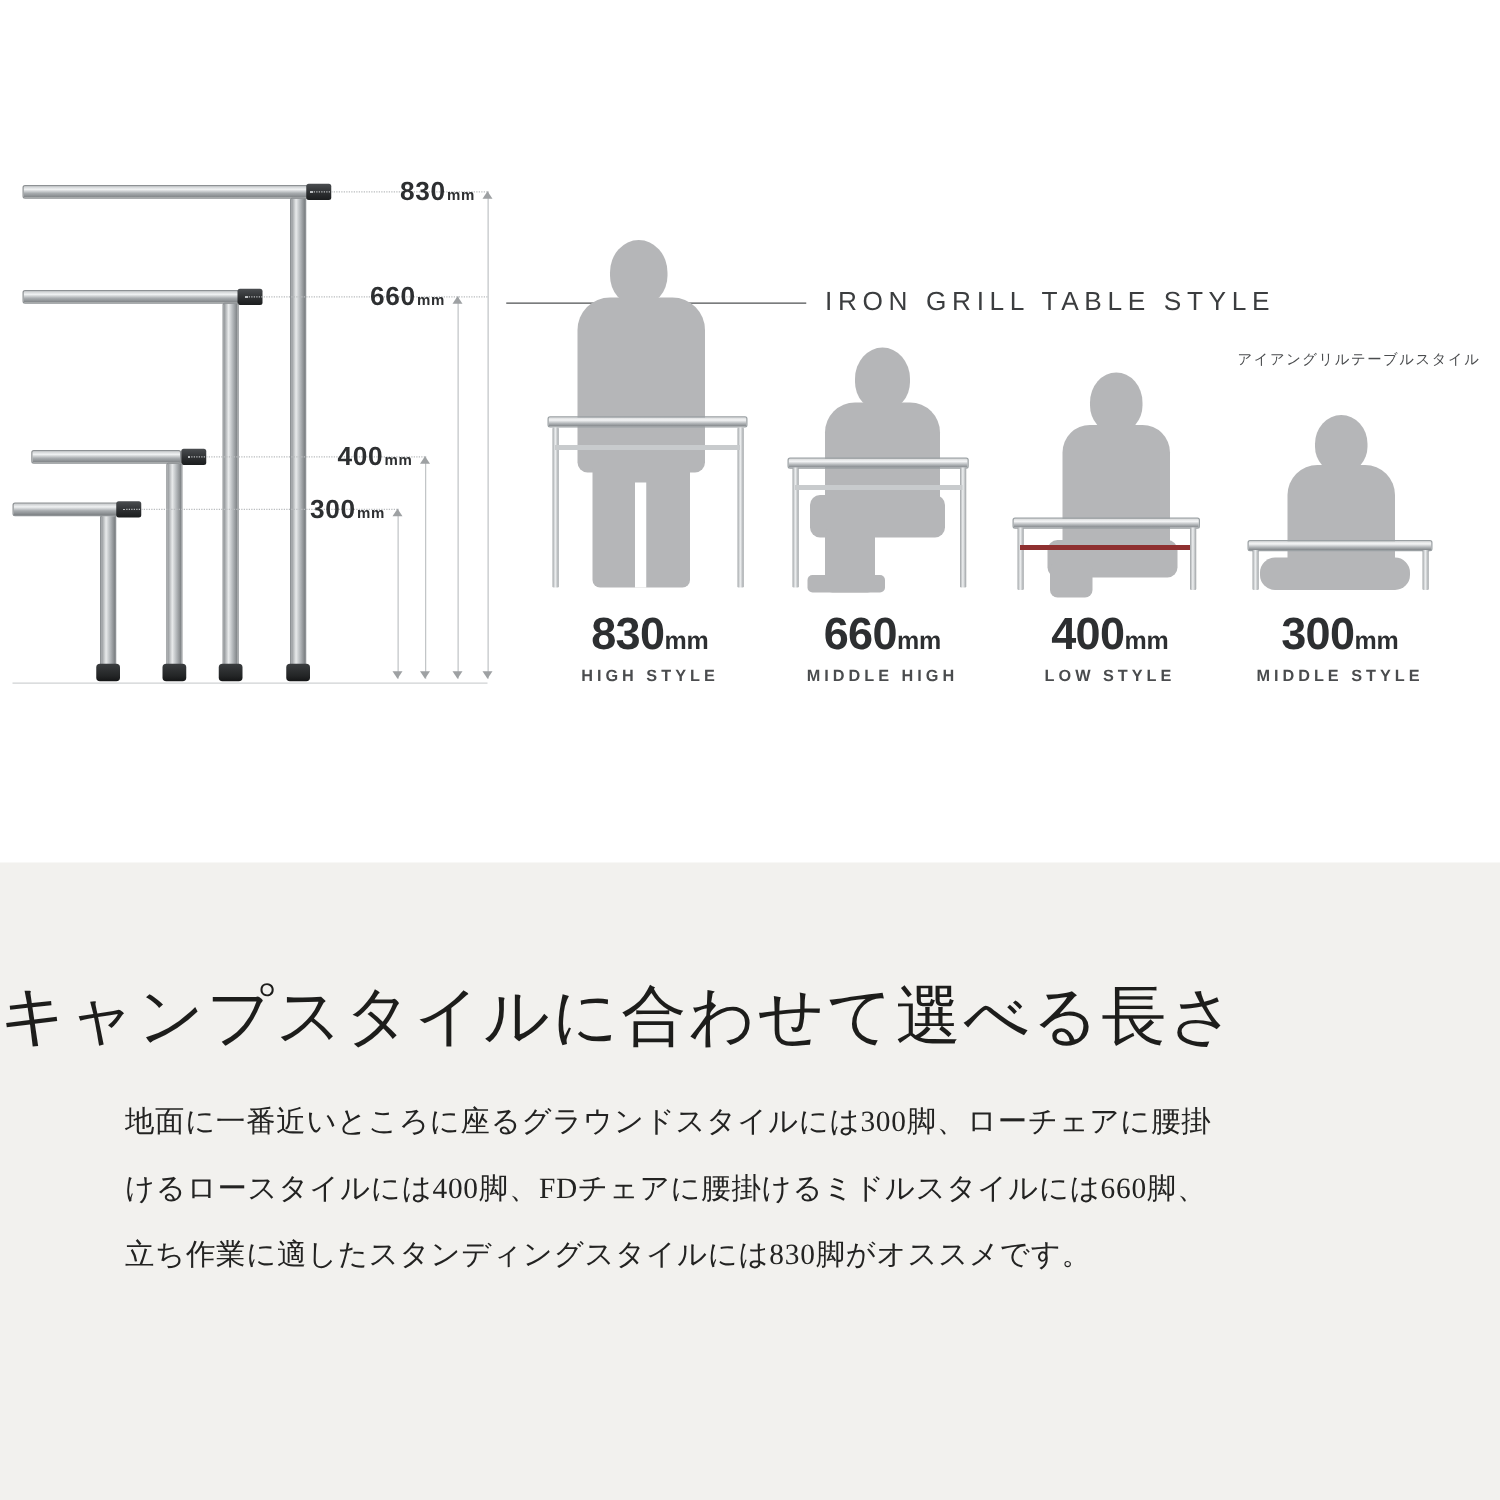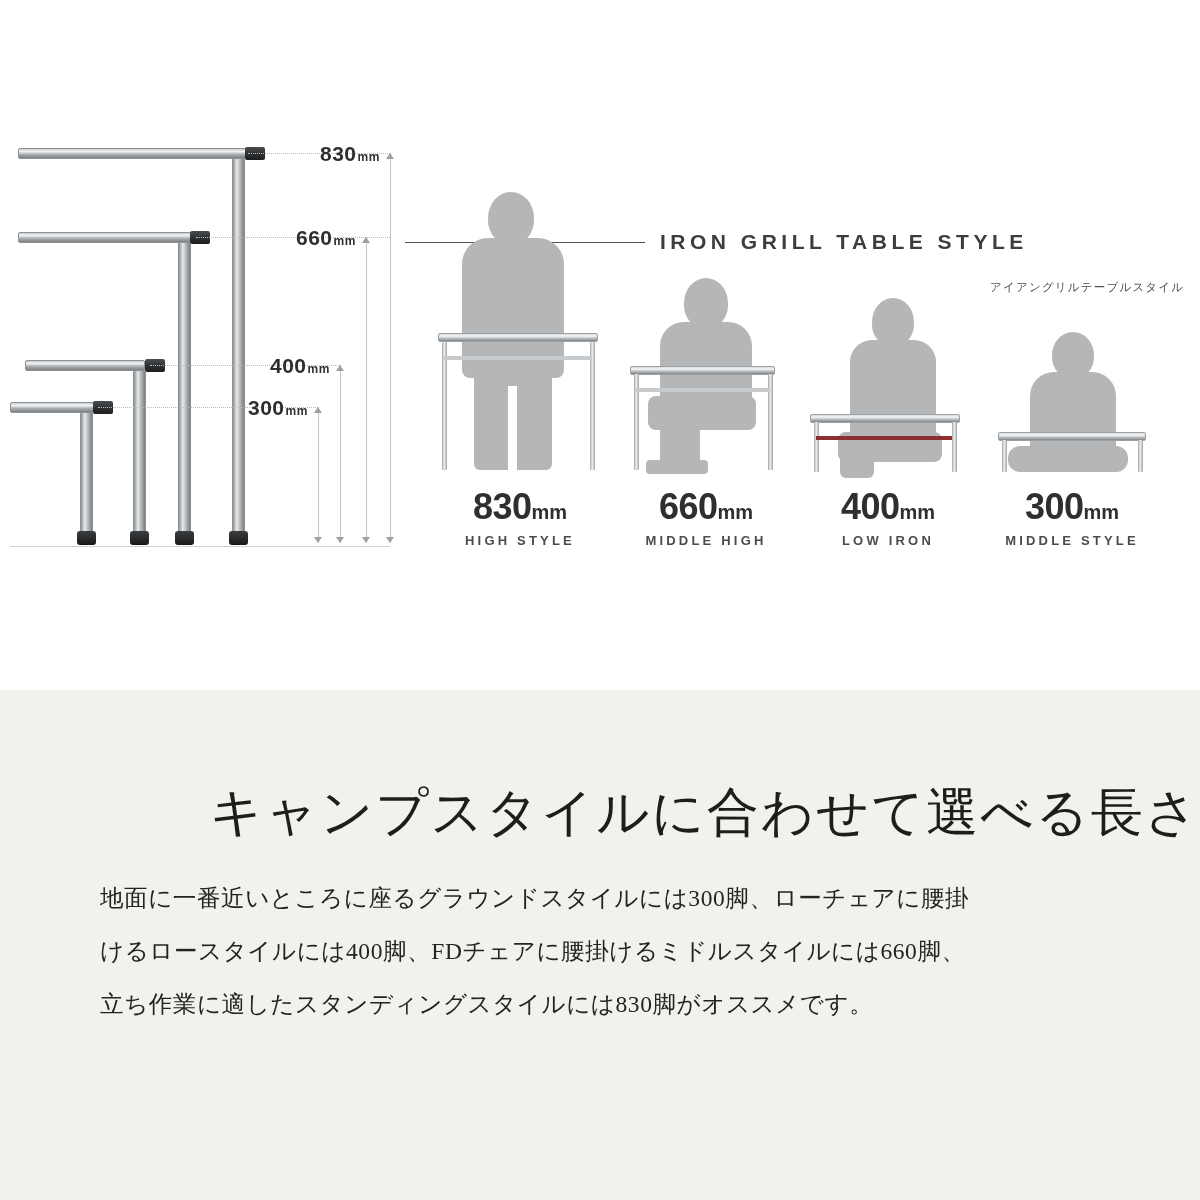--- a/index.html
+++ b/index.html
@@ -40,41 +40,41 @@
   .dimlabel{position:absolute;color:#2d2f31;font-weight:700;letter-spacing:.5px;white-space:nowrap;}
   .dimlabel .num{font-size:21px;}
   .dimlabel .unit{font-size:12px;font-weight:700;margin-left:1px;}
 
   .baseline{position:absolute;border-top:1px solid #cfd2d4;}
 
   
   .scene{position:absolute;left:420px;top:150px;width:780px;height:440px;}
 
   .title-rule{position:absolute;left:-15px;top:92px;width:240px;border-top:1px solid #4f5153;}
-  .scene-title{position:absolute;left:240px;top:80px;font-size:21px;letter-spacing:4.5px;color:#3b3d3f;font-weight:700;white-space:nowrap;}
+  .scene-title{position:absolute;left:240px;top:80px;font-size:21px;letter-spacing:4.5px;color:#3b3d3f;font-weight:400;white-space:nowrap;}
   .scene-subtitle{position:absolute;left:570px;top:86px;font-size:11.5px;letter-spacing:1.2px;color:#4a4c4e;white-space:nowrap;margin-top:44px;}
   .head{position:absolute;background:#b5b6b8;border-radius:50% 50% 45% 45%;}
   .body{position:absolute;background:#b5b6b8;}
 
   .tbl{position:absolute;}
   .tbl .top{position:absolute;height:9px;border-radius:2px;
         background:linear-gradient(180deg,#d9dbdc 0%,#f4f5f6 30%,#aeb2b5 70%,#82868a 100%);
         border:1px solid #9aa0a3;box-sizing:border-box;}
   .tbl .lg{position:absolute;width:5px;background:linear-gradient(90deg,#9fa3a6,#eef0f1 45%,#9ea2a5);border-radius:1px;}
   .tbl .rail2{position:absolute;height:4px;background:#c8cbcd;}
 
   .meas{position:absolute;text-align:center;width:200px;}
   .meas .mm{font-size:36px;font-weight:700;color:#2d2f31;letter-spacing:-0.5px;}
   .meas .mmu{font-size:20px;font-weight:700;color:#2d2f31;}
   .meas .style{font-size:13px;letter-spacing:3.2px;color:#4a4c4e;margin-top:5px;font-weight:600;}
 
   
   .bottom-panel{position:absolute;left:0;top:690px;width:1200px;height:510px;background:#f2f1ee;}
   .head-jp{
-    position:absolute;left:0;top:88px;width:1200px;text-align:right;
+    position:absolute;left:0;top:88px;width:1200px;text-align:left;
     font-family:"Liberation Serif", serif;
     font-size:52px;color:#1d1d1b;letter-spacing:2px;white-space:nowrap;
   }
   .body-jp{
     position:absolute;left:100px;top:182px;width:1020px;
     font-family:"Liberation Serif", serif;
     font-size:23.5px;line-height:53px;color:#232322;letter-spacing:.6px;
   }
 </style>
 </head>
@@ -205,21 +205,21 @@
 
         <div class="tbl">
           <div class="top" style="left:390px;top:264px;width:150px;"></div>
           <div class="lg" style="left:394px;top:272px;height:50px;"></div>
           <div class="lg" style="left:532px;top:272px;height:50px;"></div>
           <div class="rail2" style="left:396px;top:286px;width:136px;background:#8f3030;"></div>
         </div>
 
         <div class="meas" style="left:368px;top:336px;">
           <span class="mm">400</span><span class="mmu">mm</span>
-          <div class="style">LOW IRON</div>
+          <div class="style">LOW STYLE</div>
         </div>
       </div>
 
       <div>
         <div class="head" style="left:632px;top:182px;width:42px;height:46px;"></div>
         <div class="body" style="left:610px;top:222px;width:86px;height:96px;border-radius:24px 24px 8px 8px;"></div>
         <div class="body" style="left:588px;top:296px;width:120px;height:26px;border-radius:12px;"></div>
 
         <div class="tbl">
           <div class="top" style="left:578px;top:282px;width:148px;"></div>

